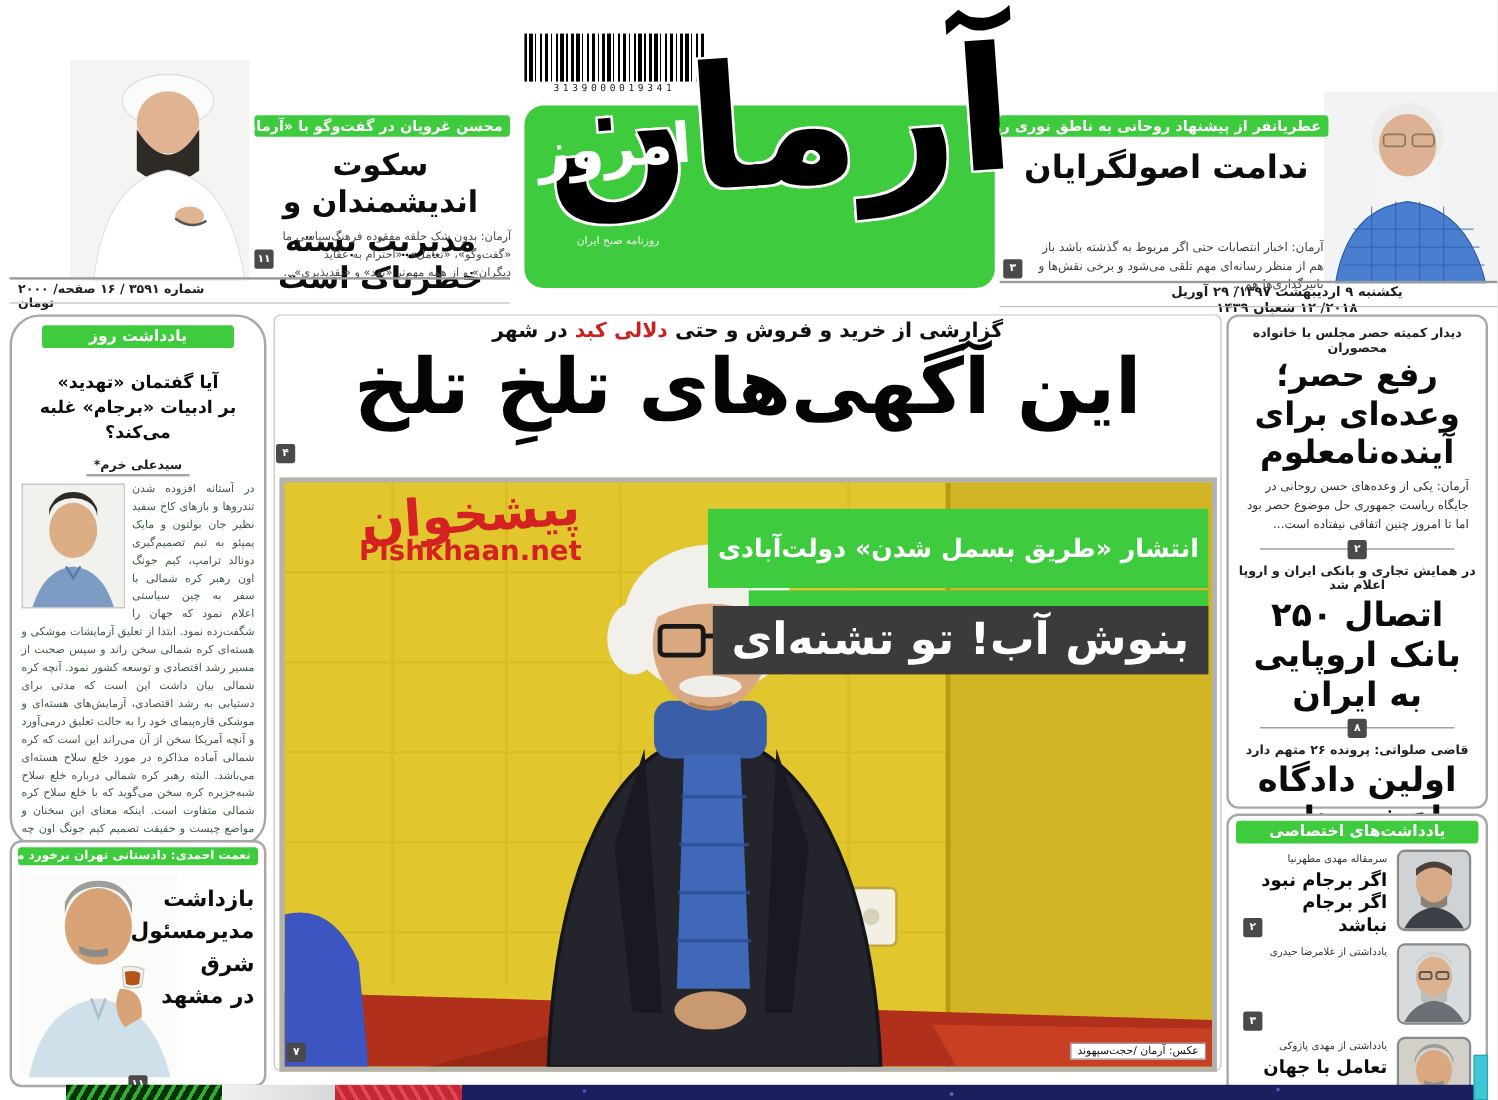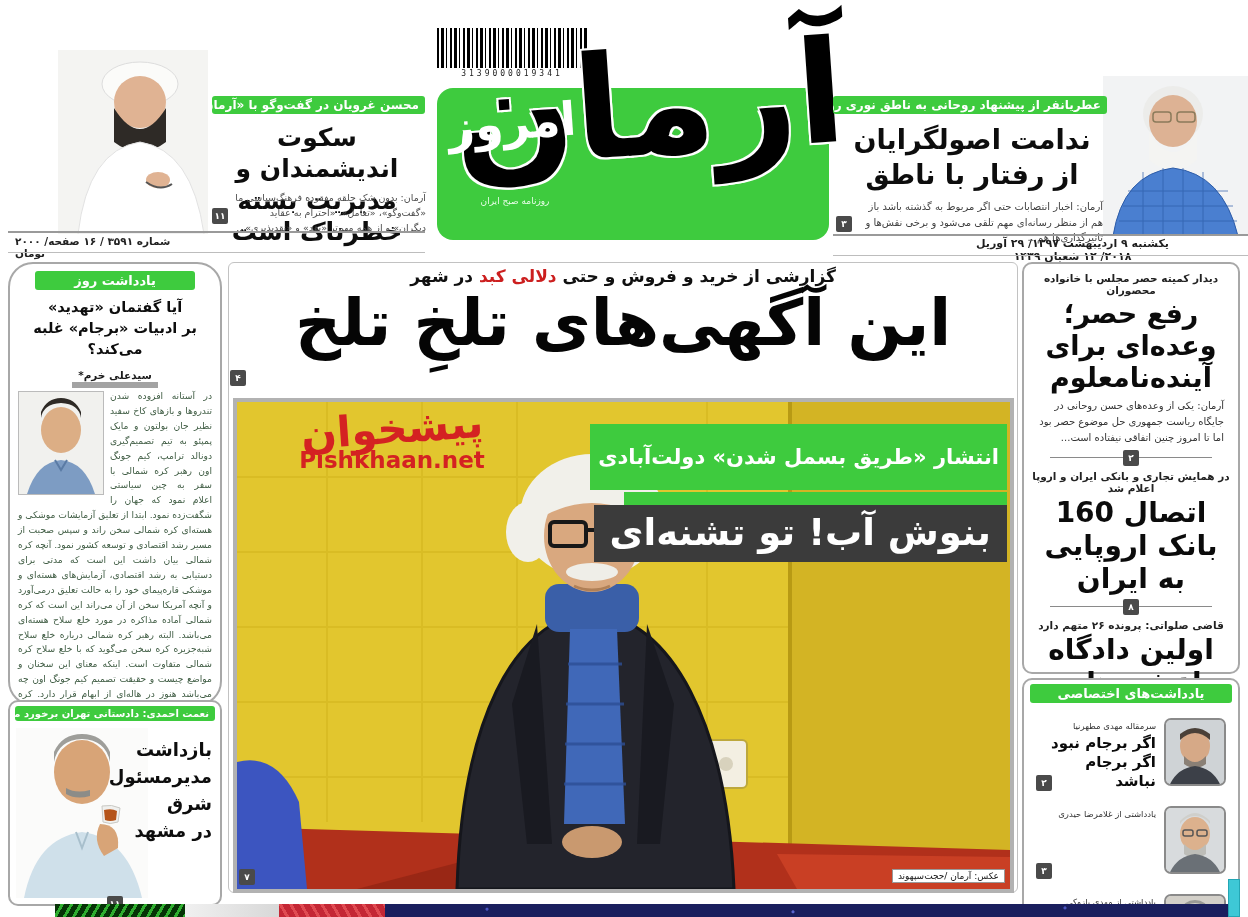--- a/index.html
+++ b/index.html
@@ -28,21 +28,21 @@
     flex:0 0 auto;
   }
   .hl { font-weight:bold; color:#0d0d0d; }
   .rule { background:#9a9a9a; height:2px; }
   .rule-thin { background:#bdbdbd; height:1px; }
   .rcol-kick { font-size:10.5px; font-weight:bold; color:#222; text-align:center; }
   .rcol-hl { font-size:26px; font-weight:bold; color:#0b0b0b; text-align:center; line-height:1.18; }
   .rdiv { position:relative; height:16px; margin:4px 18px; }
   .rdiv .line { position:absolute; top:7px; left:0; right:0; height:1px; background:#8a8a8a; }
   .rdiv .badge { position:absolute; top:0; left:50%; transform:translateX(-50%); }
-  .note-item { position:relative; height:76px; margin:12px 6px; }
+  .note-item { position:relative; height:76px; margin:2px 6px; }
   .note-photo { position:absolute; right:2px; top:3px; width:62px; height:68px;
     border:2px solid #8a8a8a; border-radius:7px; overflow:hidden; background:#dcdcdc; }
   .note-kick { position:absolute; right:72px; top:6px; left:18px; font-size:8.5px; color:#333; text-align:right; white-space:nowrap; overflow:hidden;}
   .note-hl { position:absolute; right:72px; top:19px; left:6px; font-size:15px; font-weight:bold; text-align:right; line-height:1.25; color:#0b0b0b;}
   .note-badge { position:absolute; left:2px; bottom:0; }
   .photo-label-green {
     display:inline-block; background:#3ecb3e; color:#fff; font-weight:bold;
     font-size:21px; padding:19px 8px; line-height:1.35;
   }
   .caligraphy {
@@ -99,21 +99,20 @@
       <path d="M10 160 Q20 98 70 92 Q120 98 135 160 Z" fill="#4a7fd0"></path>
       <path d="M10 160 Q20 98 70 92 Q120 98 135 160 Z" fill="none" stroke="#2d5ca8" stroke-width="1"></path>
       <g stroke="#2d5ca8" stroke-width="1" opacity="0.7">
         <path d="M25 115 H125 M20 130 H130 M16 145 H134 M40 96 V160 M60 92 V160 M80 92 V160 M100 96 V160"></path>
       </g>
     </svg>
   </div>
   <div class="abs gkick" style="left:833px;top:96px;width:274px;font-size:12px;">عطریانفر از پیشنهاد روحانی به ناطق نوری روایت کرد</div>
   <div class="abs hl" style="left:843px;top:122px;width:258px;font-size:27px;text-align:center;line-height:1.3;">
     <div>ندامت اصولگرایان</div>
-    <div>از رفتار با ناطق</div>
   </div>
   <div class="abs" style="left:858px;top:199px;width:245px;font-size:10px;color:#3f3f3f;text-align:right;line-height:1.55;">آرمان: اخبار انتصابات حتی اگر مربوط به گذشته باشد باز هم از منظر رسانه‌ای مهم تلقی می‌شود و برخی نقش‌ها و تاثیرگذاری‌ها هم...</div>
   <div class="abs badge" style="left:836px;top:216px;">۳</div>
 
   <div class="abs rule" style="left:833px;top:234px;width:415px;"></div>
   <div class="abs" style="left:960px;top:237px;width:225px;font-size:11px;font-weight:bold;color:#1d1d1d;text-align:center;">یکشنبه ۹ اردیبهشت ۱۳۹۷/ ۲۹ آوریل ۲۰۱۸/ ۱۲ شعبان ۱۴۳۹</div>
   <div class="abs rule-thin" style="left:833px;top:255px;width:415px;"></div>
 
   <div class="abs" style="left:228px;top:262px;width:790px;height:631px;border:1px solid #c2c2c2;border-radius:6px;"></div>
 
@@ -183,21 +182,21 @@
 
     <div class="rcol-kick">دیدار کمیته حصر مجلس با خانواده محصوران</div>
     <div class="rcol-hl" style="font-size:27px;margin-top:2px;">رفع حصر؛ وعده‌ای برای آینده‌نامعلوم</div>
     <div style="font-size:10px;color:#333;text-align:right;line-height:1.6;margin:4px 6px 0;">آرمان: یکی از وعده‌های حسن روحانی در جایگاه ریاست جمهوری حل موضوع حصر بود اما تا امروز چنین اتفاقی نیفتاده است...</div>
     <div class="rdiv">
       <div class="line"></div>
       <div class="badge">۲</div>
     </div>
 
     <div class="rcol-kick">در همایش تجاری و بانکی ایران و اروپا اعلام شد</div>
-    <div class="rcol-hl" style="font-size:28px;margin-top:2px;">اتصال 160 بانک اروپایی به ایران</div>
+    <div class="rcol-hl" style="font-size:28px;margin-top:2px;">اتصال ۲۵۰ بانک اروپایی به ایران</div>
     <div class="rdiv">
       <div class="line"></div>
       <div class="badge">۸</div>
     </div>
 
     <div class="rcol-kick">قاضی صلواتی: پرونده ۲۶ متهم دارد</div>
     <div class="rcol-hl" style="font-size:28px;margin-top:2px;">اولین دادگاه داعشی‌ها در تهران</div>
     <div class="rdiv">
       <div class="line"></div>
       <div class="badge">۳</div>
@@ -261,26 +260,26 @@
       <div class="note-hl">
         <div>تعامل با جهان و</div>
 
       </div>
 
     </div>
   </div>
 
   <div class="abs box hatch" style="left:8px;top:262px;width:214px;height:444px;padding:7px 8px;border-radius:25px;">
     <div class="gkick" style="width:160px;margin:0 auto;font-size:13px;letter-spacing:2px;">یادداشت روز</div>
-    <div class="hl" style="font-size:14.5px;text-align:center;line-height:1.45;margin-top:7px;">
+    <div class="hl" style="font-size:14.5px;text-align:center;line-height:1.45;margin-top:19px;">
       <div>آیا گفتمان «تهدید»</div>
       <div>بر ادبیات «برجام» غلبه می‌کند؟</div>
     </div>
     <div style="text-align:center;margin:4px 0 6px;">
-      <span style="font-size:10.5px;font-weight:bold;color:#1c1c1c;border-bottom:6px solid #a3a3a3;padding:0 6px 1px;">سیدعلی خرم*</span>
+      <span style="font-size:10.5px;font-weight:bold;color:#1c1c1c;border-bottom:2px solid #a3a3a3;padding:0 6px 1px;">سیدعلی خرم*</span>
     </div>
     <div style="font-size:9.2px;color:#3f5c43;text-align:justify;line-height:1.62;">
       <span style="float:left;margin:2px 6px 2px 0;border:1px solid #bbb;display:block;">
         <svg viewBox="0 0 84 102" width="84" height="102">
             <rect width="84" height="102" fill="#f1f1ee"></rect>
             <ellipse cx="42" cy="38" rx="20" ry="23" fill="#dcae85"></ellipse>
             <path d="M22 26 Q24 12 42 11 Q60 12 62 26 L62 20 Q56 6 42 6 Q28 6 22 20 Z" fill="#2e2a26"></path>
             <path d="M8 102 Q18 70 42 68 Q66 70 76 102 Z" fill="#7d9cc3"></path>
             <path d="M36 68 L42 78 L48 68" fill="none" stroke="#5a7ba5" stroke-width="2"></path>
           </svg>

